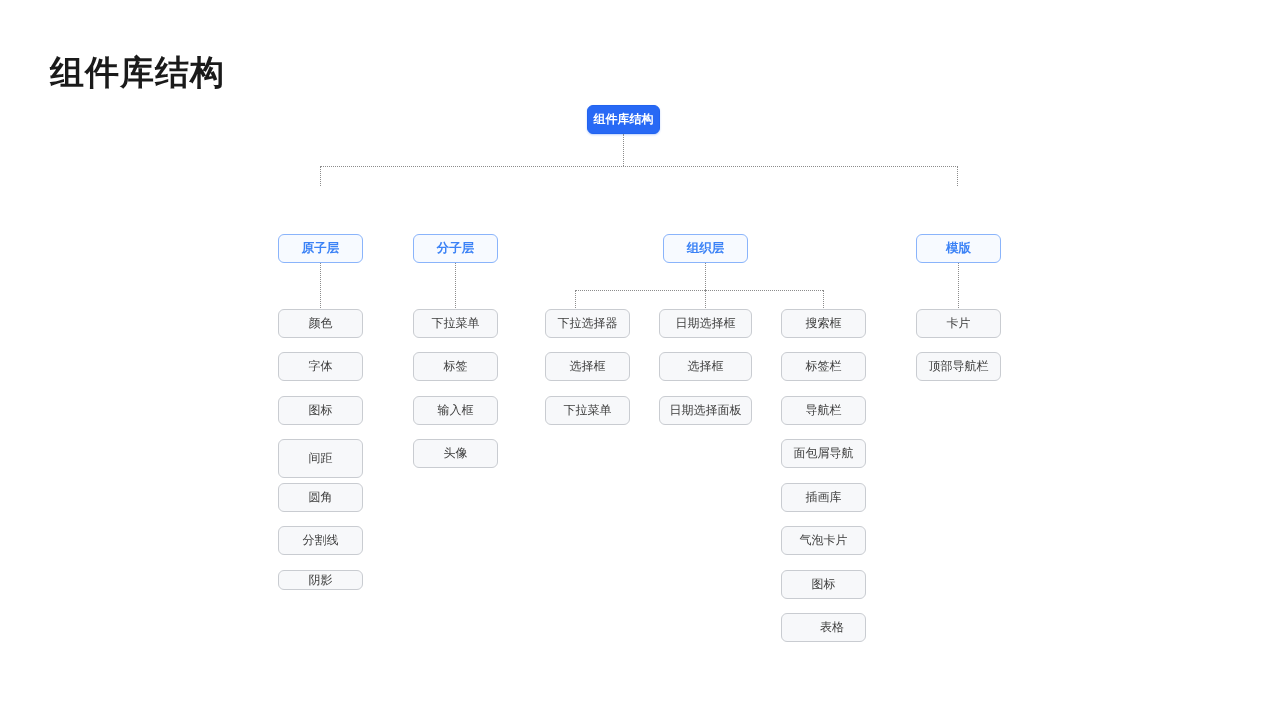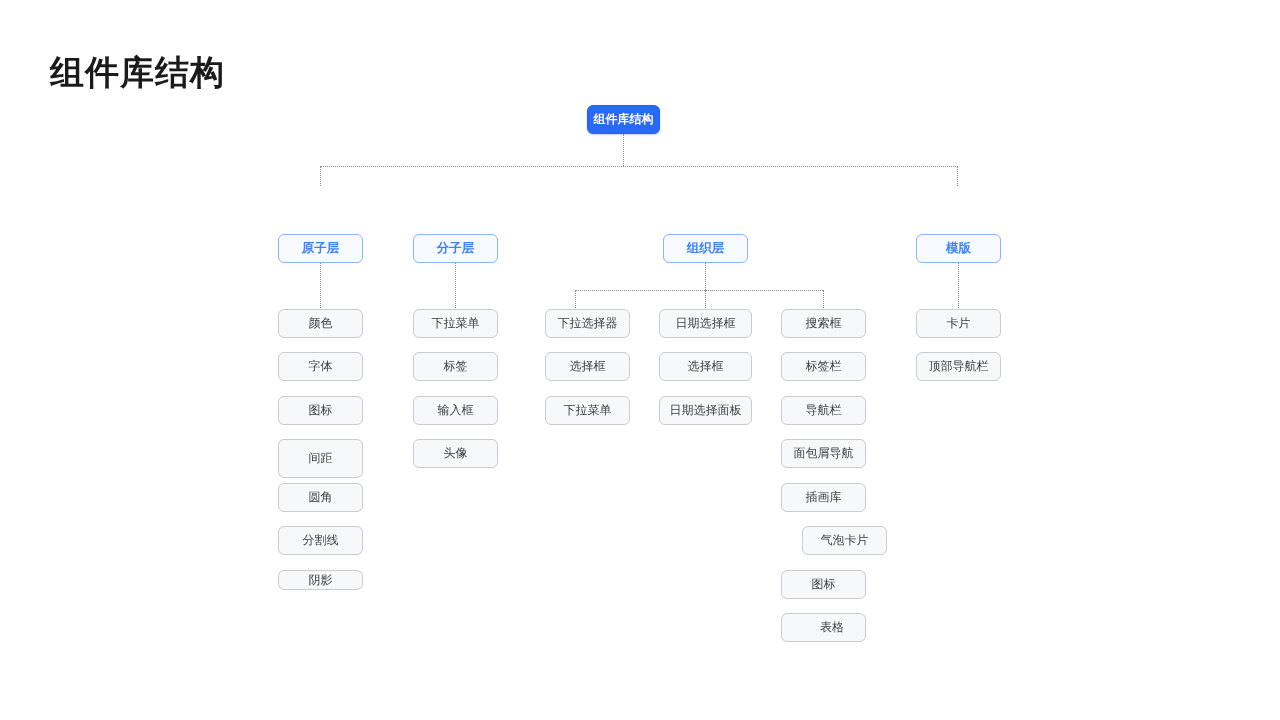--- a/index.html
+++ b/index.html
@@ -190,21 +190,21 @@
   </div>
   <div class="node leaf" style="left:781px; top:396px; width:85px; height:29px;justify-content:center;">
     <span>导航栏</span>
   </div>
   <div class="node leaf" style="left:781px; top:439px; width:85px; height:29px;">
     <span>面包屑导航</span>
   </div>
   <div class="node leaf" style="left:781px; top:483px; width:85px; height:29px;">
     <span>插画库</span>
   </div>
-  <div class="node leaf" style="left:781px; top:526px; width:85px; height:29px;margin-left:21px;">
+  <div class="node leaf" style="left:781px; top:526px; width:85px; height:29px;">
     <span>气泡卡片</span>
   </div>
   <div class="node leaf" style="left:781px; top:570px; width:85px; height:29px;">
     <span>图标</span>
   </div>
   <div class="node leaf" style="left:781px; top:613px; width:85px; height:29px;padding-left:17px;">
     <span>表格</span>
   </div>
 
   <div class="node leaf" style="left:916px; top:309px; width:85px; height:29px;">

